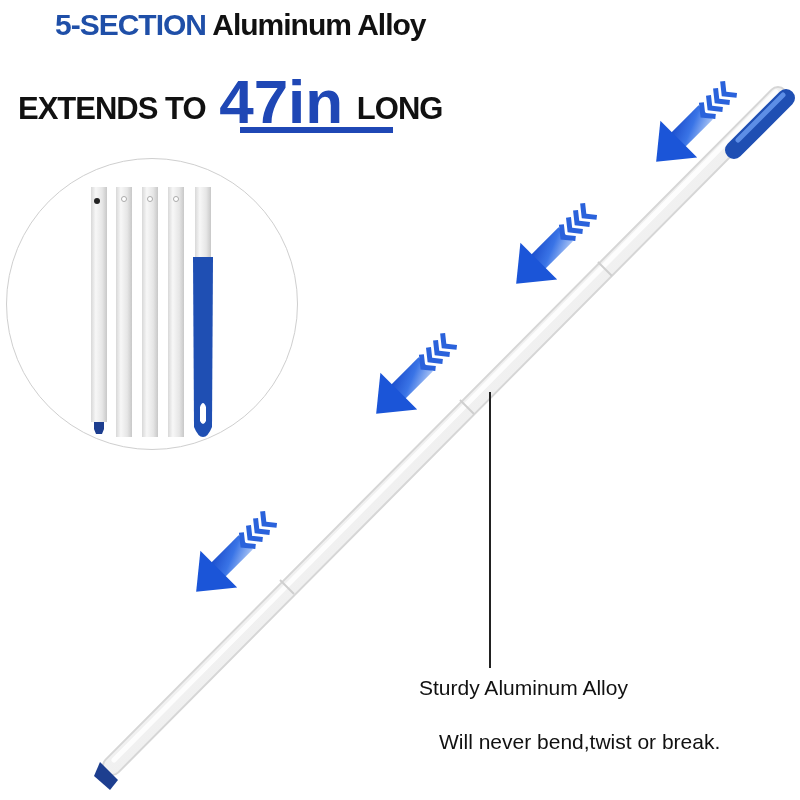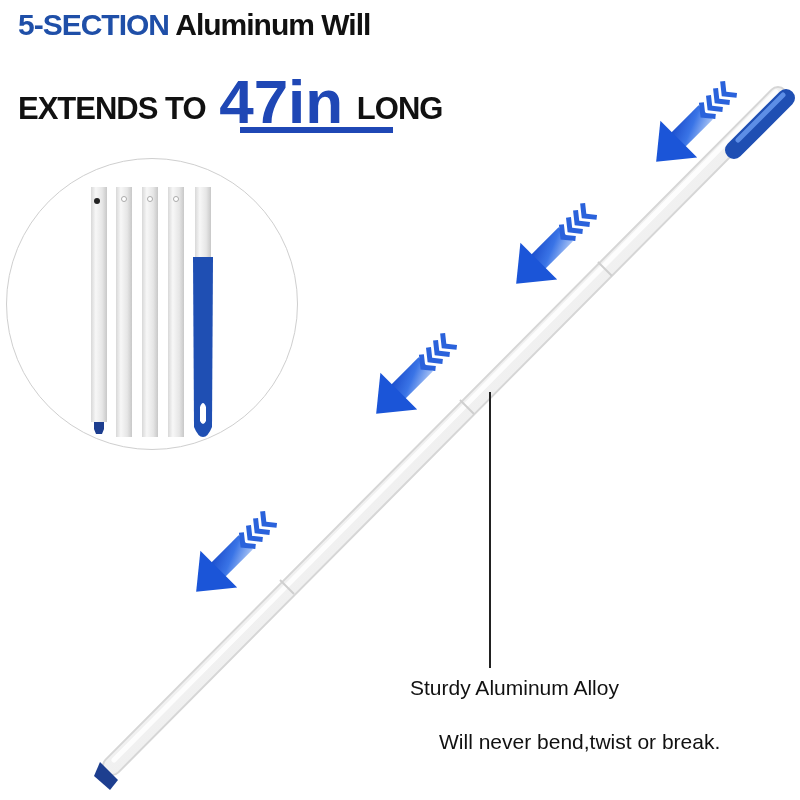--- a/index.html
+++ b/index.html
@@ -1,39 +1,39 @@
 <!DOCTYPE html>
 <html><head>
 <meta charset="utf-8">
 <style>
   html, body { margin: 0; padding: 0; background: #ffffff; }
   body { width: 800px; height: 800px; position: relative; overflow: hidden;
          font-family: "Liberation Sans", sans-serif; }
   .headline1 { position: absolute; left: 18px; top: 8px; font-size: 30px; font-weight: bold;
                letter-spacing: -1px; white-space: nowrap; }
-  .headline1 .blue { color: #1f4fa8; }
+  .headline1 .blue { color: #1f4fa8; margin-left: 37px; }
   .headline1 .black { color: #111; }
   .headline2 { position: absolute; left: 18px; top: 62px; font-size: 31px; font-weight: bold;
                letter-spacing: -1px; white-space: nowrap; color: #111; }
   .headline2 .big { color: #1f47b5; font-size: 62px; letter-spacing: 0px;
                     position: relative; top: 4px; padding: 0 6px; }
   .underline-bar { position: absolute; left: 240px; top: 127px; width: 153px; height: 6px; background: #1f47b5; }
   .circle { position: absolute; left: 6px; top: 158px; width: 290px; height: 290px;
             border: 1.5px solid #cfcfcf; border-radius: 50%; background: #fff; }
   svg.art { position: absolute; left: 0; top: 0; }
   .callout-line { position: absolute; left: 489px; top: 392px; width: 2px; height: 276px; background: #222; }
-  .caption1 { position: absolute; left: 410px; top: 676px; font-size: 21px; color: #111; white-space: nowrap; }
+  .caption1 { position: absolute; left: 419px; top: 676px; font-size: 21px; color: #111; white-space: nowrap; }
   .caption2 { position: absolute; left: 398px; top: 730px; font-size: 21px; color: #111; white-space: nowrap; margin-left: 41px; }
 </style>
 </head>
 <body>
 
 <div class="headline1">
   <span class="blue">5-SECTION</span>
-  <span class="black">Aluminum Will</span>
+  <span class="black">Aluminum Alloy</span>
 </div>
 
 <div class="headline2">
   <span>EXTENDS TO</span>
   <span class="big">47in</span>
   <span>LONG</span>
 </div>
 <div class="underline-bar"></div>
 
 <div class="circle">

